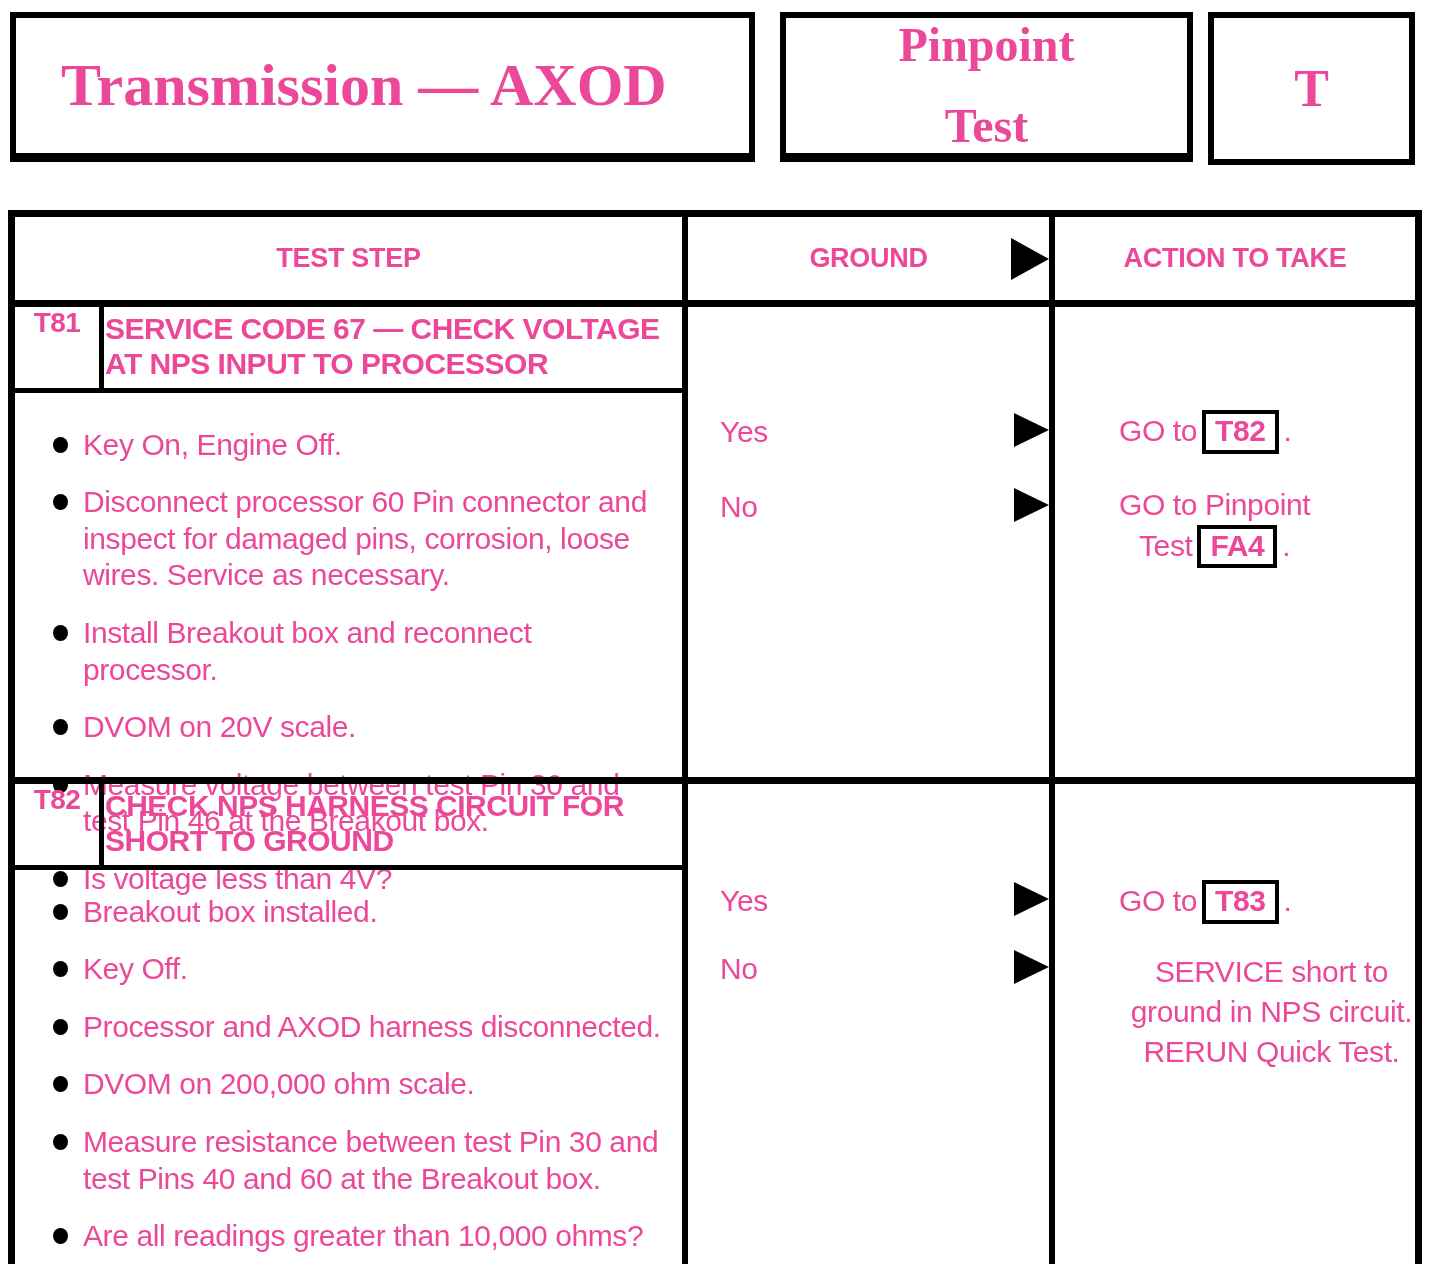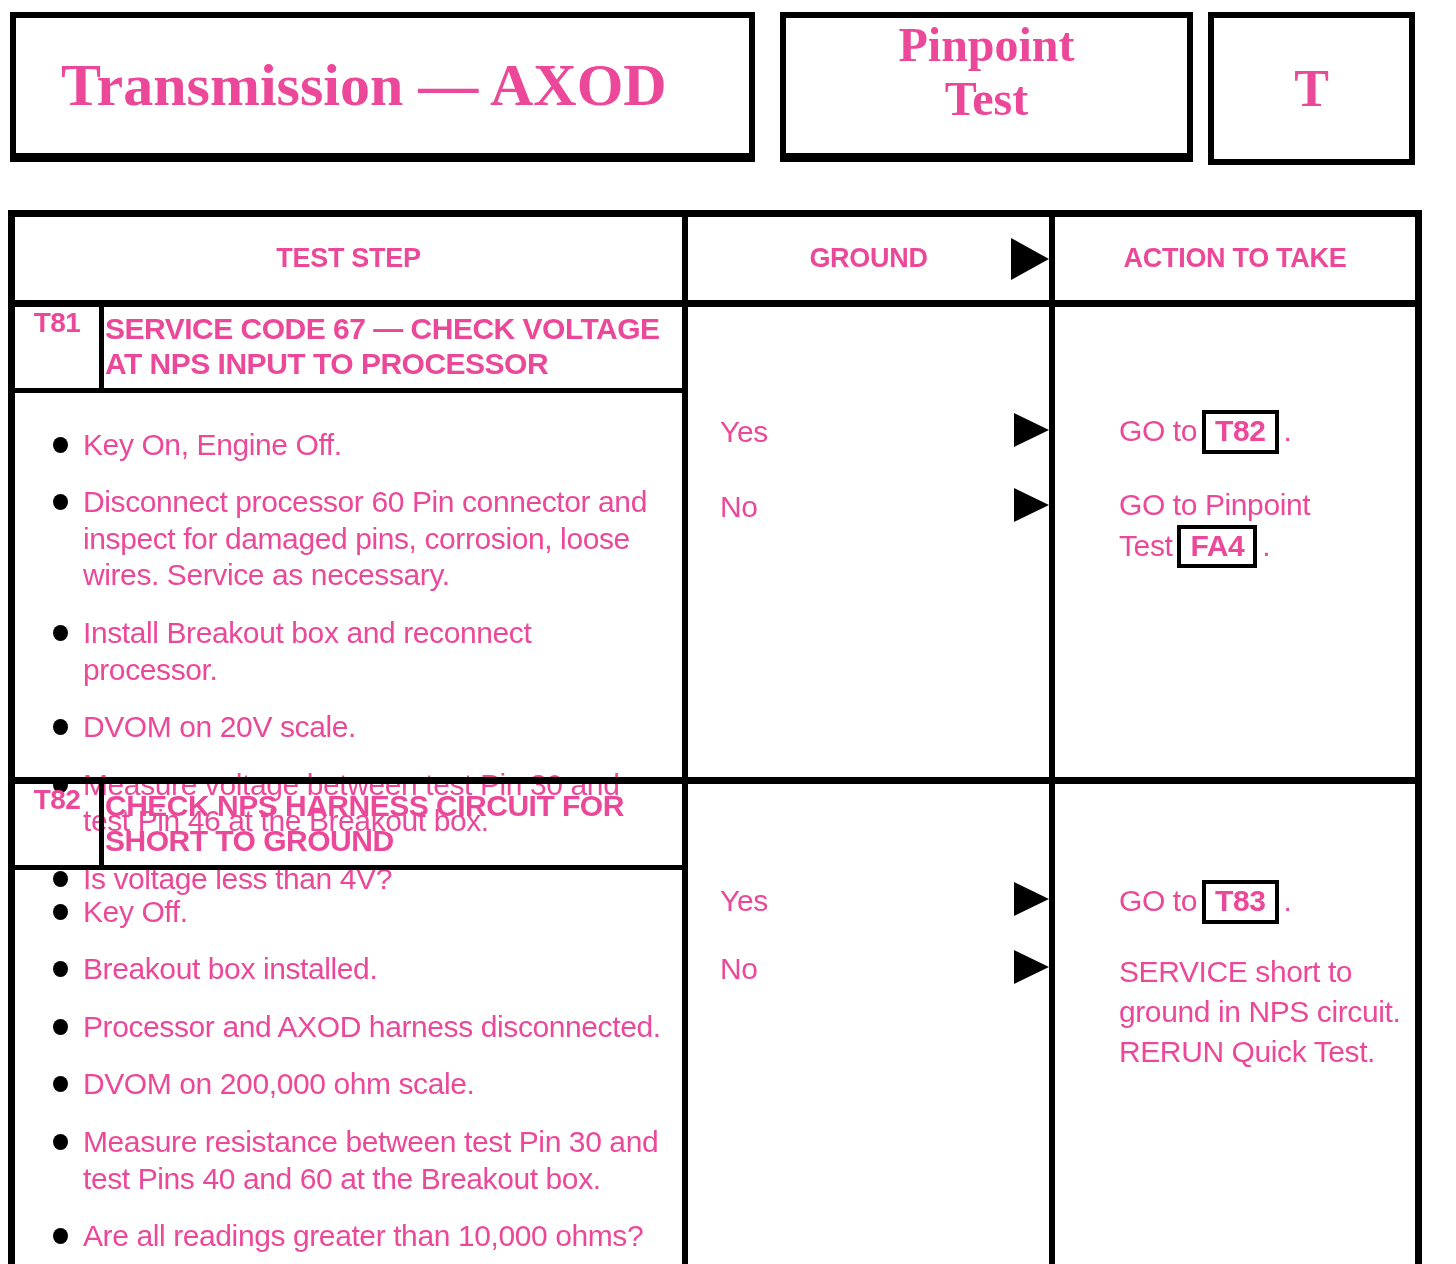--- a/index.html
+++ b/index.html
@@ -13,21 +13,21 @@
   }
   
   .hdr-box{position:absolute;background:#fff;border:6px solid #000;box-sizing:border-box;}
   .title-box{left:10px;top:12px;width:745px;height:150px;border-bottom-width:9px;
     display:flex;align-items:center;}
   .title-box .t{
     font-family:"Liberation Serif", serif;font-weight:bold;
     font-size:60px;letter-spacing:0px;padding-left:45px;white-space:nowrap;
   }
   .pinpoint-box{left:780px;top:12px;width:413px;height:150px;border-bottom-width:9px;
-    display:flex;flex-direction:column;align-items:center;justify-content:flex-start;}
+    display:flex;flex-direction:column;align-items:center;justify-content:space-between;}
   .pinpoint-box .p{
     font-family:"Liberation Serif", serif;font-weight:bold;
     font-size:48px;line-height:1.13;text-align:center;
   }
   .letter-box{left:1208px;top:12px;width:207px;height:153px;
     display:flex;align-items:center;justify-content:center;}
   .letter-box .p{
     font-family:"Liberation Serif", serif;font-weight:bold;font-size:52px;
   }
 
@@ -76,21 +76,21 @@
     margin-bottom:21px;max-width:590px;
   }
   ul.steps li::before{
     content:"";position:absolute;left:-30px;top:10px;width:15px;height:16px;
     background:#000;border-radius:50%;
   }
   
   .res{position:absolute;left:32px;right:0;font-size:30px;letter-spacing:-0.3px;}
   .res .arrow{top:-2px;}
   
-  .act{position:absolute;left:64px;font-size:30px;line-height:1.33;letter-spacing:-0.4px;}
+  .act{position:absolute;left:64px;font-size:30px;line-height:1.33;letter-spacing:-0.4px;text-align:center;}
   .ref{
     display:inline-block;border:4px solid #000;padding:0 9px 1px 9px;
     font-weight:bold;margin:0 5px;line-height:1.15;
   }
 </style>
 </head>
 <body>
 
 <div class="page">
 
@@ -151,22 +151,22 @@
         </div>
       </div>
     </div>
 
     <div class="cell c1 rowline">
       <div class="step-head">
         <div class="step-id">T82</div>
         <div class="step-title">CHECK NPS HARNESS CIRCUIT FOR SHORT TO GROUND</div>
       </div>
       <ul class="steps" style="padding-top:24px;">
+        <li>Breakout box installed.</li>
         <li>Key Off.</li>
-        <li>Breakout box installed.</li>
         <li>Processor and AXOD harness disconnected.</li>
         <li>DVOM on 200,000 ohm scale.</li>
         <li>Measure resistance between test Pin 30 and test Pins 40 and 60 at the Breakout box.</li>
         <li>Are all readings greater than 10,000 ohms?</li>
       </ul>
     </div>
 
     <div class="cell c2 rowline">
       <div class="res" style="top:100px;">
         <span>Yes</span>

